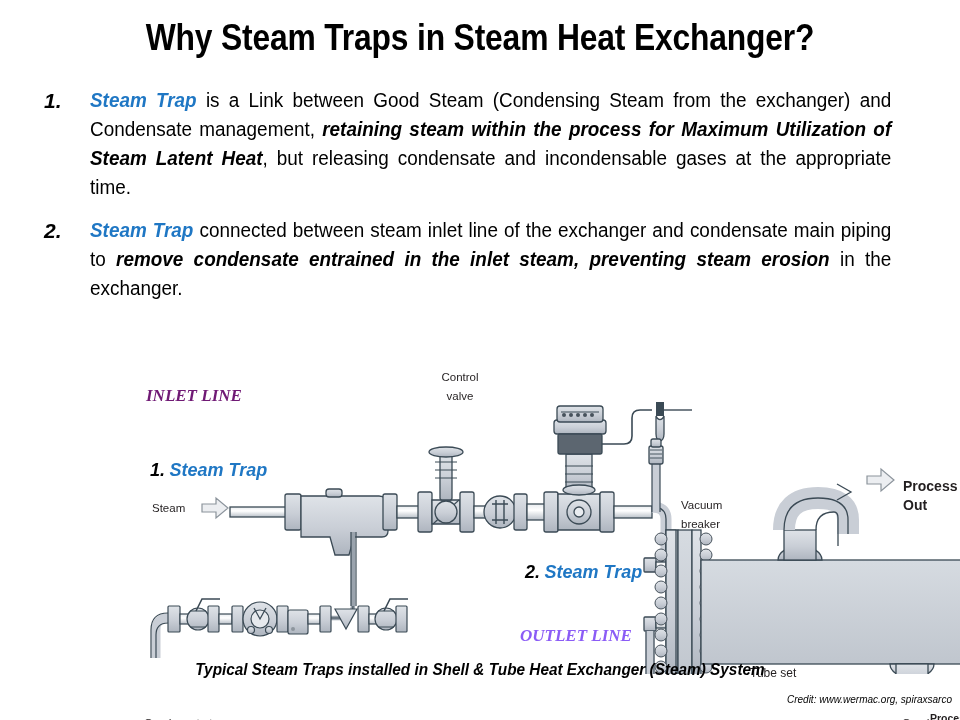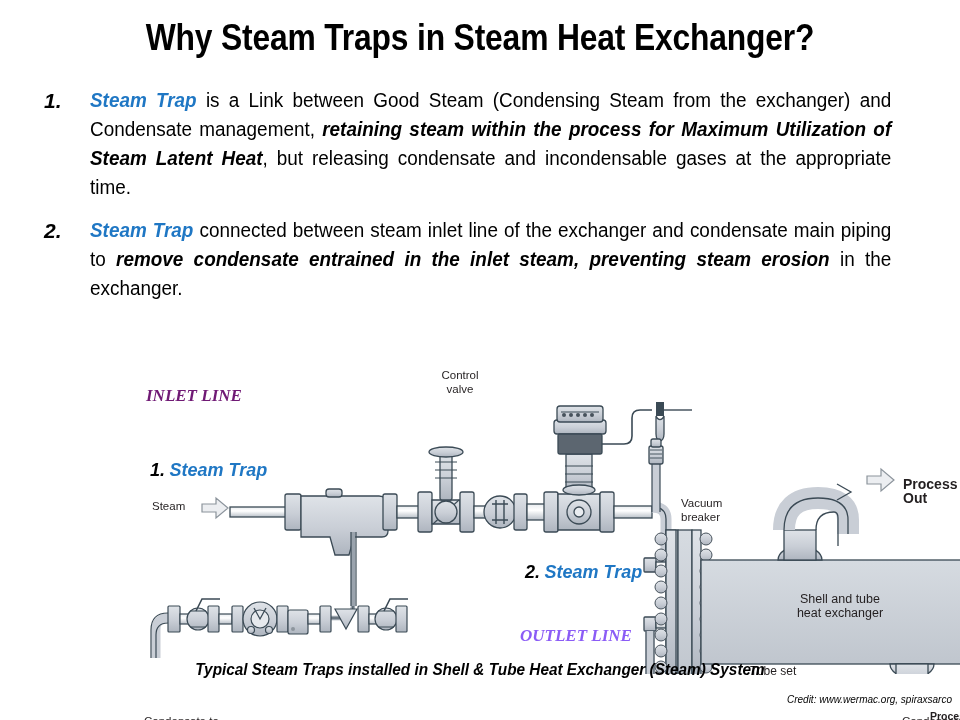--- a/index.html
+++ b/index.html
@@ -79,21 +79,21 @@
     left: 130px; top: 334px;
     width: 830px;
     height: 340px;
   }
   #diagram svg { display: block; }
 
   .dlabel {
     position: absolute;
     font-family: "Liberation Sans", sans-serif;
     font-size: 11.5px;
-    line-height: 14px;
+    line-height: 19px;
     color: #231f20;
     white-space: pre-line;
   }
   .callout {
     position: absolute;
     white-space: nowrap;
   }
   .callout .cnum {
     font-size: 18px;
     font-weight: bold;
@@ -368,22 +368,20 @@
   <div class="dlabel" style="left:290px; top:34px; text-align:center; width:80px;">Control
 valve</div>
 
   <div class="dlabel" style="left:22px; top:165px;">Steam</div>
 
   <div class="dlabel" style="left:551px; top:162px;">Vacuum
 breaker</div>
 
   <div class="dlabel" style="left:773px; top:143px; font-weight:bold; font-size:14px;">Process Out</div>
 
-  <div class="dlabel" style="left:645px; top:258px; text-align:center; width:130px; font-size:12.5px;">Shell and tube
-heat exchanger</div>
 
   <div class="dlabel" style="left:620px; top:330px; font-size:12px;">Tube set</div>
 
   <div class="dlabel" style="left:14px; top:380px;">Condensate to
 return line</div>
 
   <div class="dlabel" style="left:772px; top:380px;">Condensate to
 return line</div>
 
   <svg style="position:absolute; left:0; top:0; width:830px; height:340px; pointer-events:none;" viewBox="0 0 830 340">

